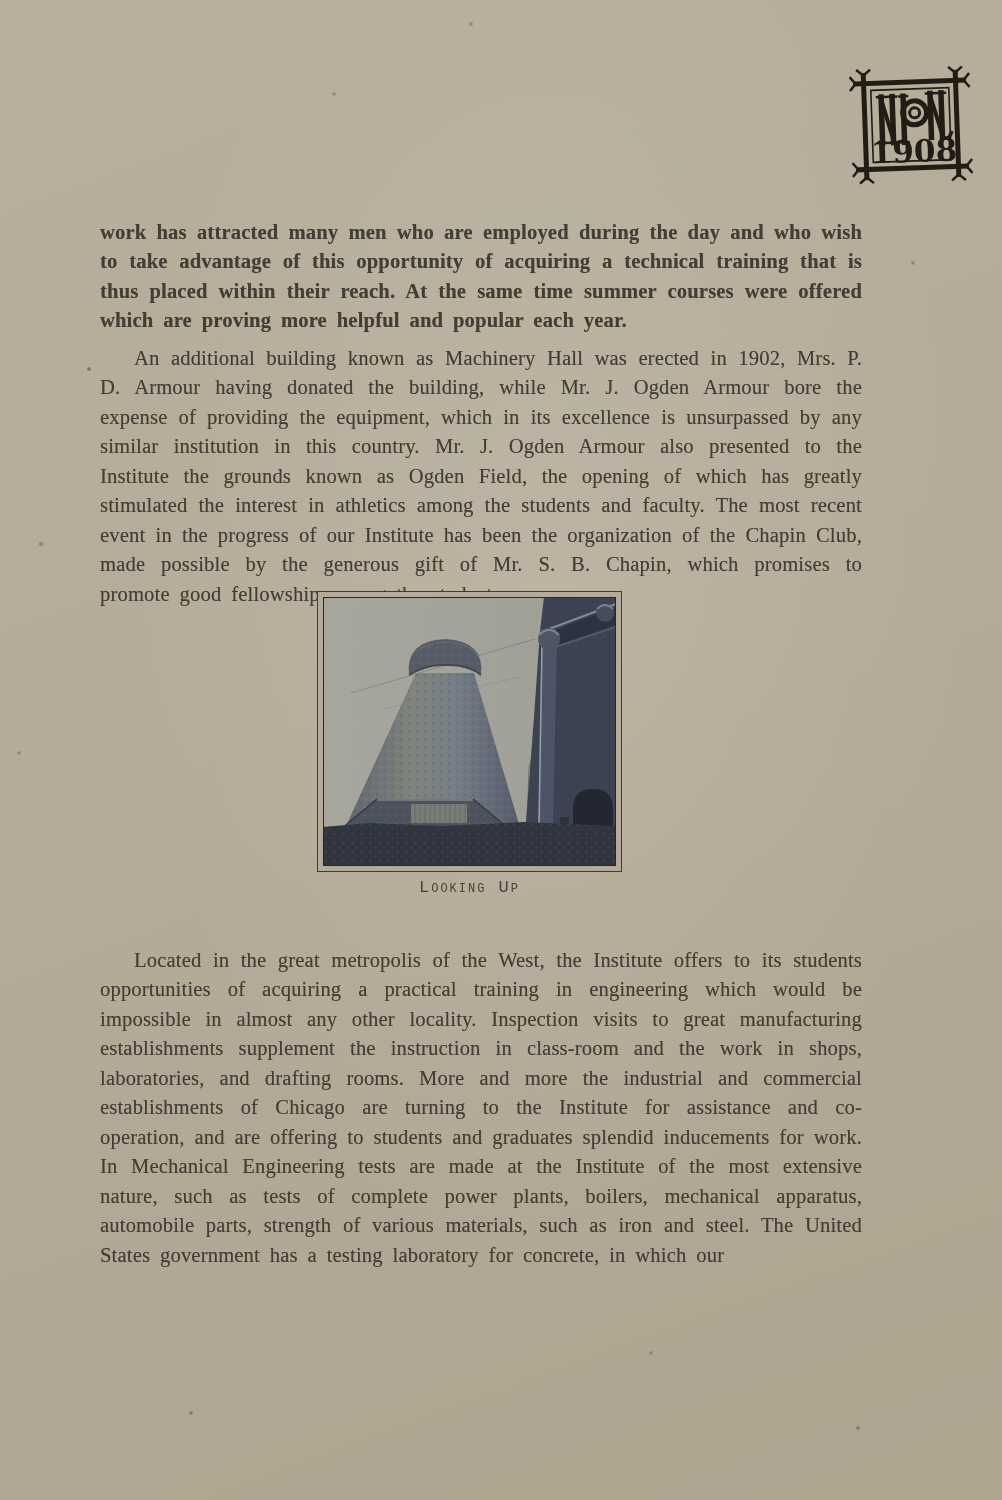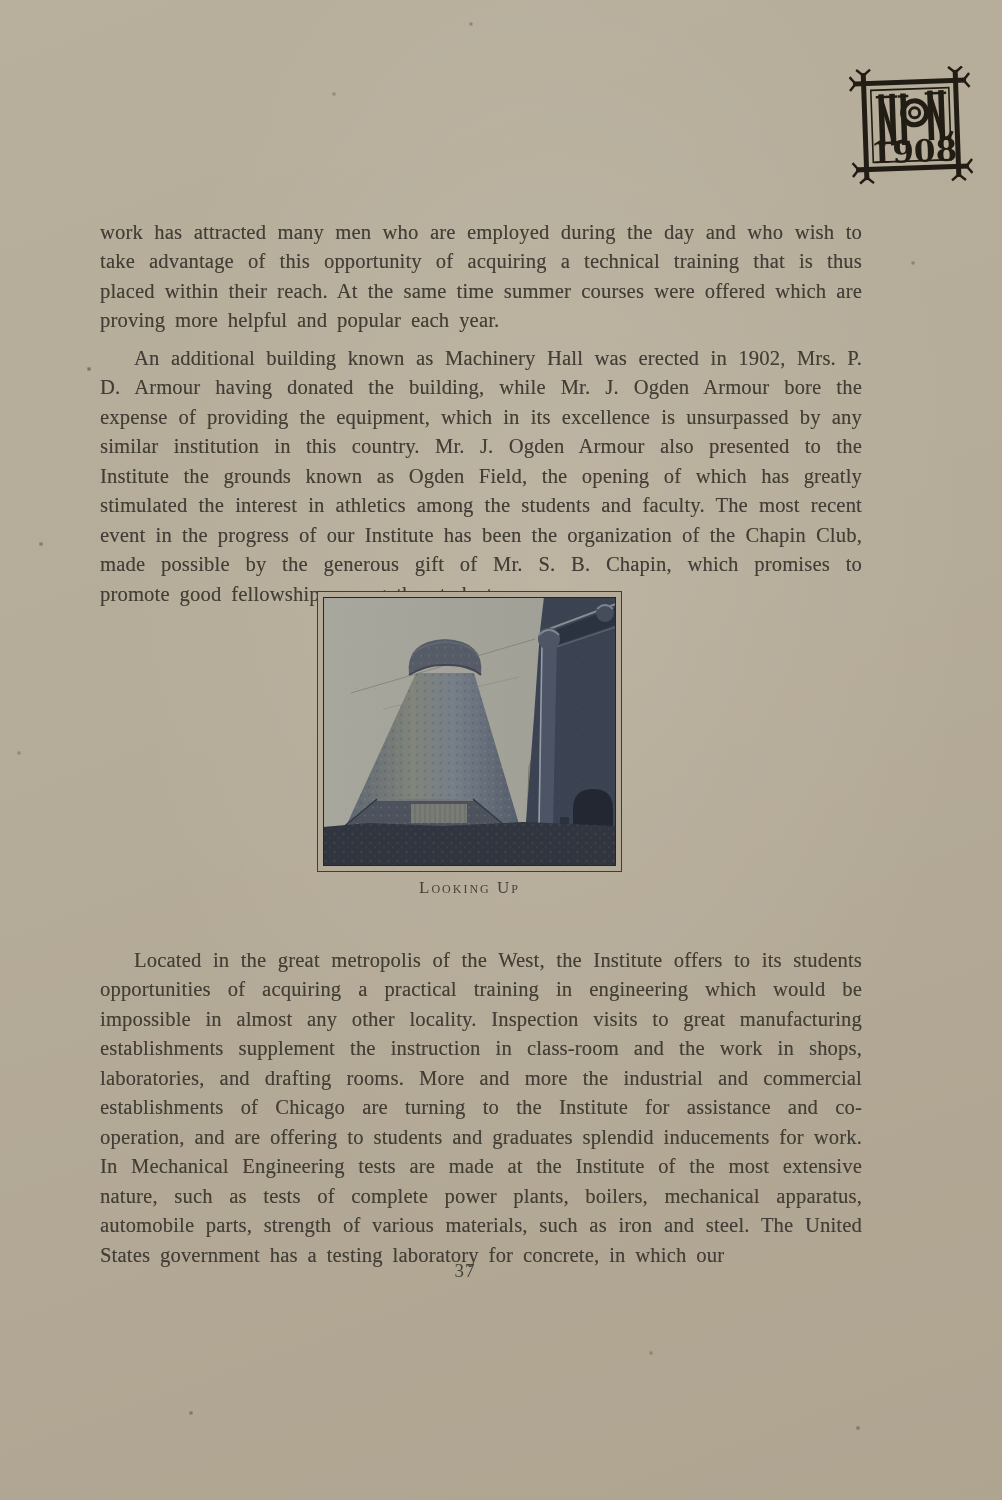--- a/index.html
+++ b/index.html
@@ -18,38 +18,39 @@
   
   .para{
     position:absolute;left:100px;width:762px;
     font-size:20.5px;line-height:29.5px;
     color:#423e36;
     text-align:justify;
     word-spacing:0.22em;letter-spacing:0.2px;
     text-shadow:0.2px 0.2px 0.4px rgba(62,57,46,0.45);
   }
   .para.indent{text-indent:34px;}
-  #para-1{top:197px;}
+  #para-1{top:197px;font-weight:bold;}
   #para-2{top:323px;}
   #para-3{top:925px;font-family:Liberation Serif, serif;}
   
   #figure-plate{
     position:absolute;left:317px;top:591px;
     width:293px;height:269px;
     border:1px solid #413d31;
     padding:5px;
     background:#b5ab99;
   }
   #figure-plate svg{display:block;}
   #figure-caption{
     position:absolute;left:317px;top:878px;width:305px;
     text-align:center;
     font-variant:small-caps;
     font-size:17px;letter-spacing:2px;
     color:#46423a;
+    font-family:Liberation Mono, monospace;
   }
   
   #monogram{position:absolute;left:849px;top:66px;width:124px;height:120px;}
   
   #page-number{
     position:absolute;left:0;top:1260px;width:930px;
     text-align:center;
     font-size:19px;color:#46423a;letter-spacing:1px;
   }
   
@@ -206,16 +207,15 @@
 
       <rect width="293" height="269" fill="#54688c" opacity="0.05"></rect>
       <rect x="0.5" y="0.5" width="292" height="268" fill="none" stroke="#2a2721" stroke-width="1"></rect>
     </svg>
   </div>
 
   <div id="figure-caption">Looking Up</div>
 
   <p id="para-3" class="para indent">Located in the great metropolis of the West, the Institute offers to its students opportunities of acquiring a practical training in engineering which would be impossible in almost any other locality. Inspection visits to great manufacturing establishments supplement the instruction in class-room and the work in shops, laboratories, and drafting rooms. More and more the industrial and commercial establishments of Chicago are turning to the Institute for assistance and co-operation, and are offering to students and graduates splendid inducements for work. In Mechanical Engineering tests are made at the Institute of the most extensive nature, such as tests of complete power plants, boilers, mechanical apparatus, automobile parts, strength of various materials, such as iron and steel. The United States government has a testing laboratory for concrete, in which our</p>
 
-  <div id="page-number">37</div>
 
   <div id="paper-specks"></div>
 </div>
 
 </body></html>

